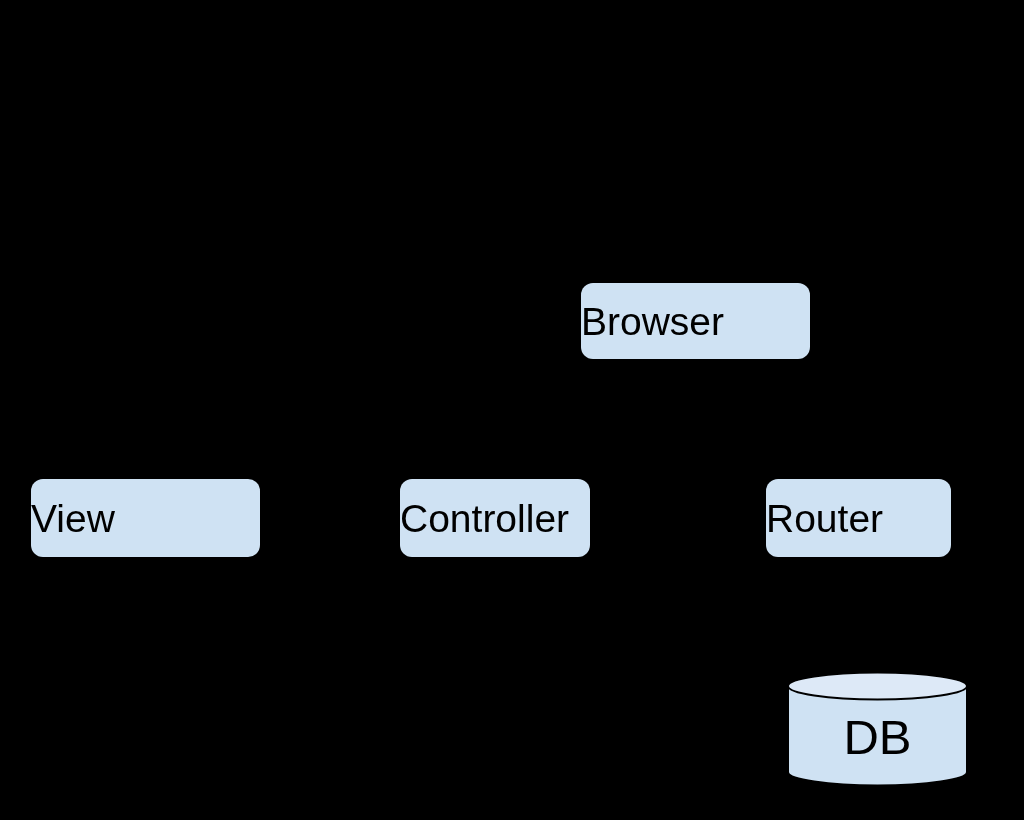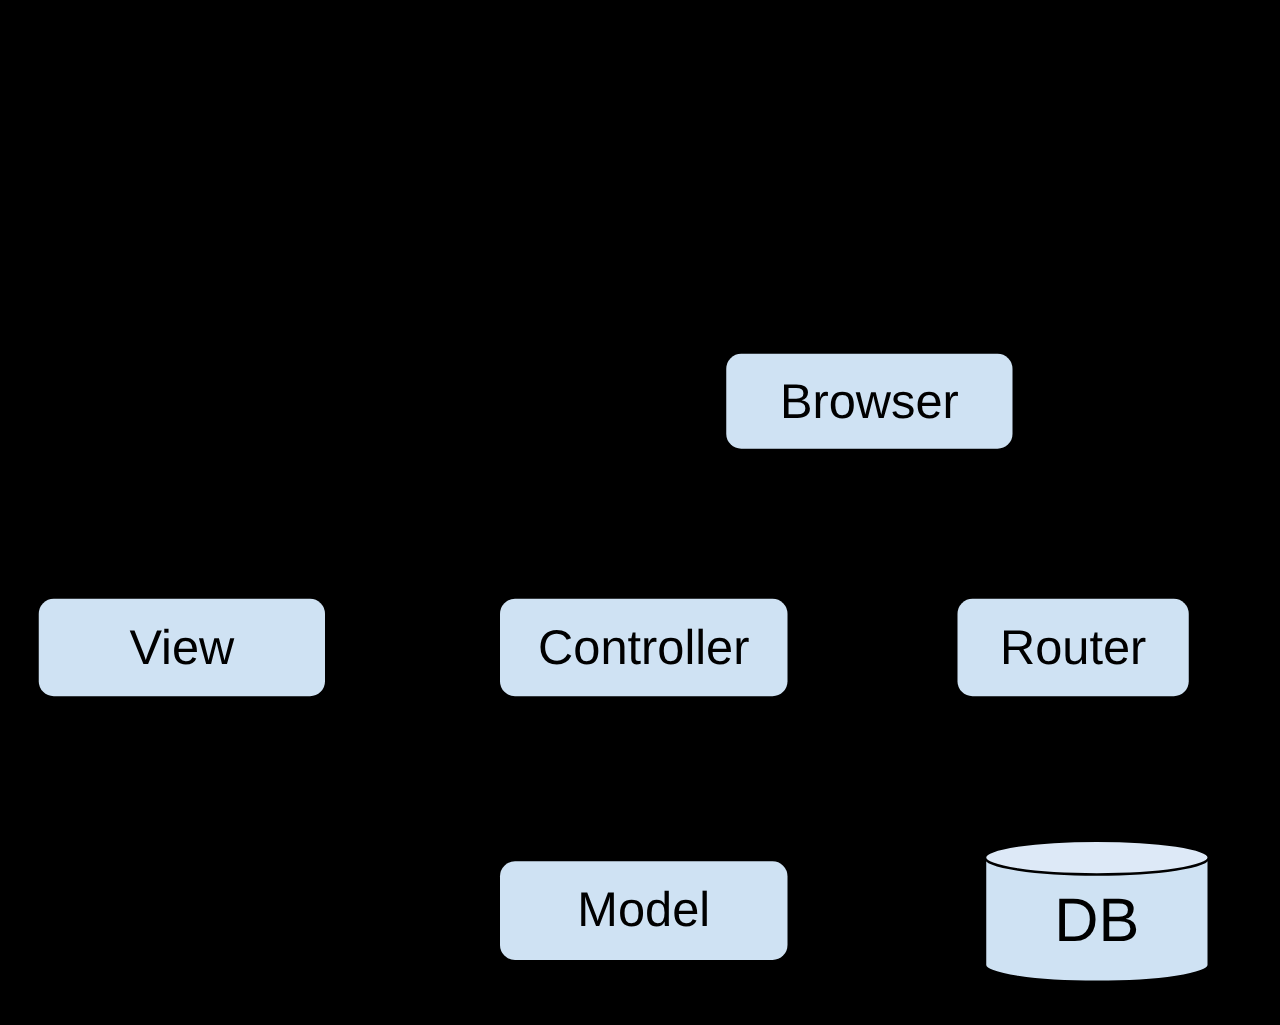--- a/index.html
+++ b/index.html
@@ -14,29 +14,29 @@
     background: #000000;
     overflow: hidden;
     font-family: "Liberation Sans", sans-serif;
   }
   .node {
     position: absolute;
     background: #cfe2f3;
     border-radius: 12px;
     display: flex;
     align-items: center;
-    justify-content: center;
+    justify-content: flex-start;
     color: #000000;
     font-size: 39px;
     line-height: 1;
     box-sizing: border-box;
   }
   .node-browser    { left: 581px; top: 283px; width: 229px; height: 76px; }
   .node-view       { left: 31px;  top: 479px; width: 229px; height: 78px; }
-  .node-controller { left: 400px; top: 479px; width: 230px; height: 78px; }
+  .node-controller { left: 400px; top: 479px; width: 190px; height: 78px; }
   .node-router     { left: 766px; top: 479px; width: 185px; height: 78px; }
   .node-model      { left: 400px; top: 689px; width: 230px; height: 79px; }
   .node-db {
     position: absolute;
     left: 787px; top: 671px; width: 181px; height: 116px;
   }
   .node-db svg {
     position: absolute;
     left: 0; top: 0;
     display: block;
@@ -66,23 +66,20 @@
   </div>
 
   <div class="node node-controller">
     <span>Controller</span>
   </div>
 
   <div class="node node-router">
     <span>Router</span>
   </div>
 
-  <div class="node node-model">
-    <span>Model</span>
-  </div>
 
   <div class="node-db">
     <svg width="181" height="116" viewBox="0 0 181 116">
 
       <path d="M 1 15 L 1 101 A 89.5 13.5 0 0 0 180 101 L 180 15 Z" fill="#cfe2f3" stroke="#000000" stroke-width="2"></path>
 
       <ellipse cx="90.5" cy="15" rx="89.5" ry="13.5" fill="#dde9f7" stroke="#000000" stroke-width="2"></ellipse>
     </svg>
     <span class="db-label">DB</span>
   </div>

